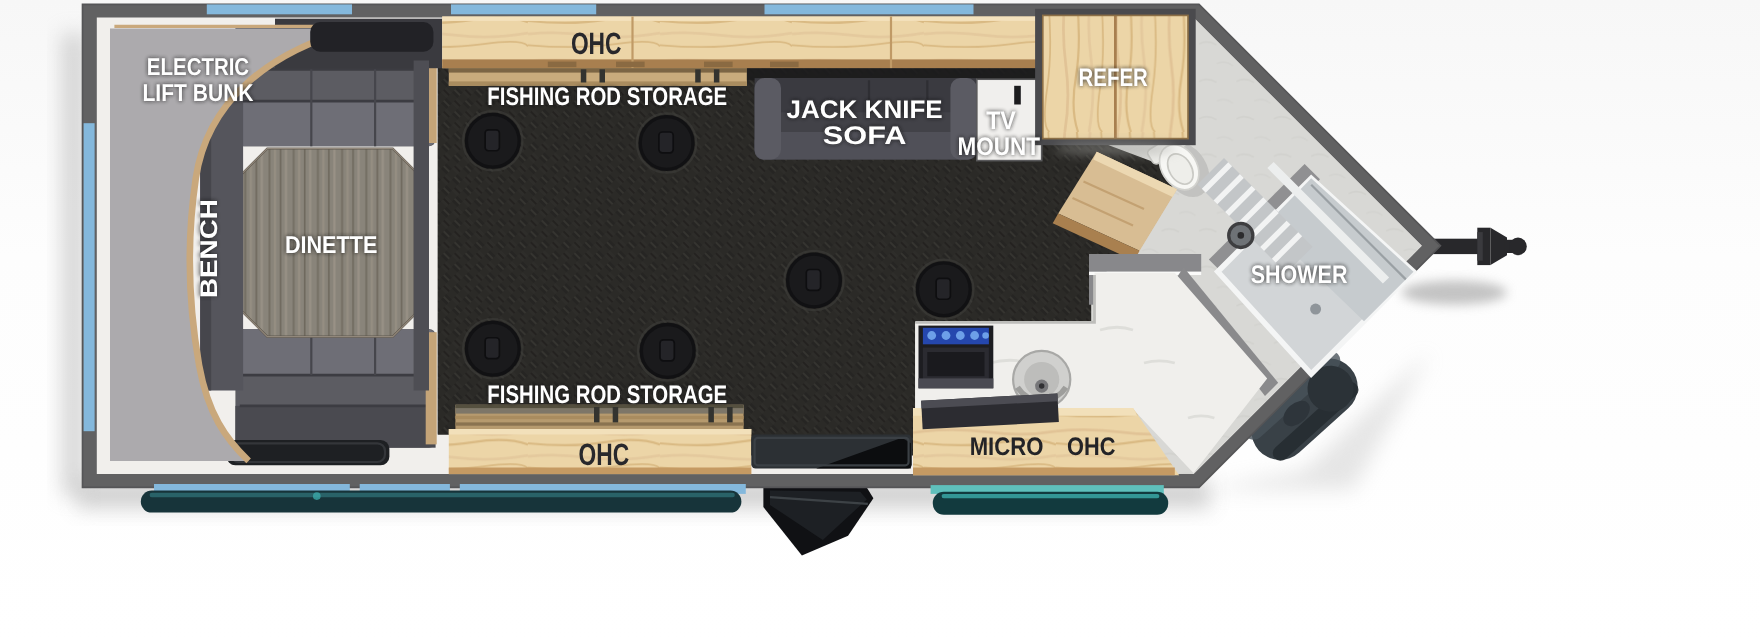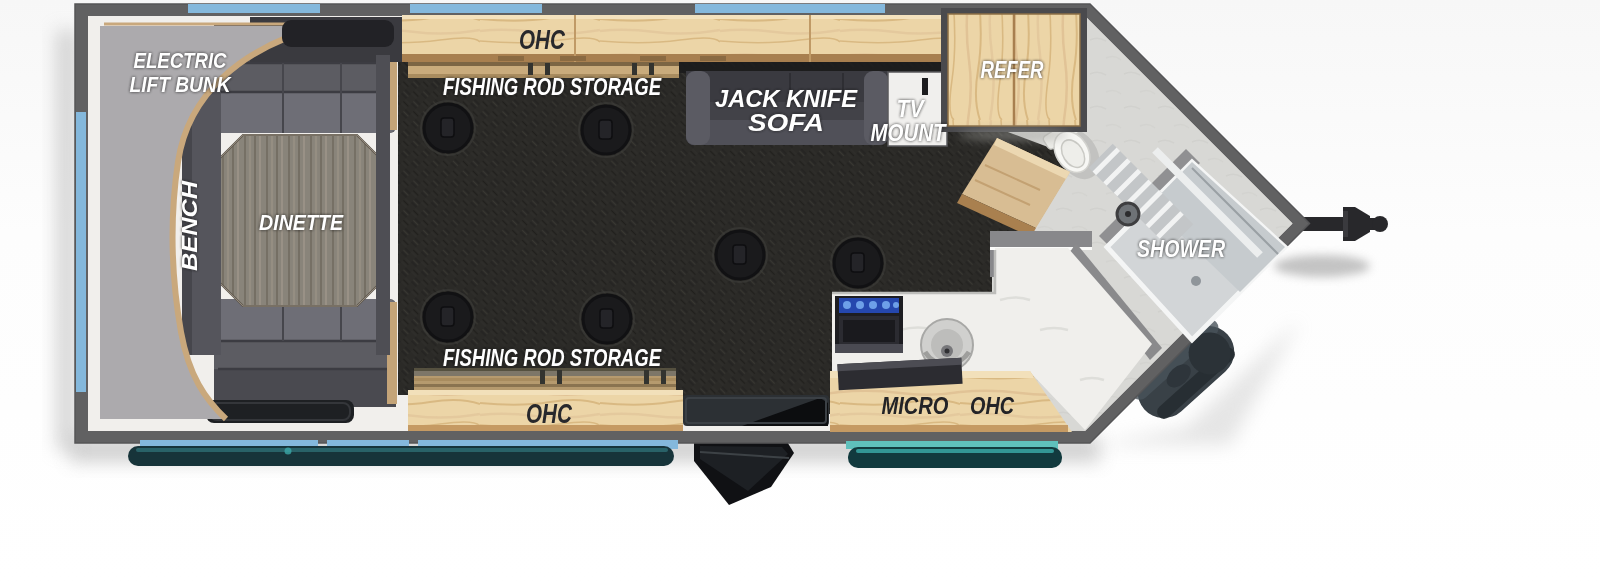--- a/index.html
+++ b/index.html
@@ -1,16 +1,16 @@
 <!DOCTYPE html>
 <html><head>
 <meta charset="utf-8">
 <style>
 html,body{margin:0;padding:0;background:#ffffff;}
-#stage{position:relative;width:1600px;height:582px;background:linear-gradient(180deg,#f7f7f7 0%,#fdfdfd 40%,#ffffff 100%);overflow:hidden;font-family:"Liberation Sans",sans-serif;font-style:italic;}
+#stage{position:relative;width:1600px;height:582px;background:linear-gradient(180deg,#f7f7f7 0%,#fdfdfd 40%,#ffffff 100%);overflow:hidden;font-family:"Liberation Sans",sans-serif;}
 svg{display:block}
 .lbl{font-family:"Liberation Sans",sans-serif;font-weight:bold;}
 </style>
 </head>
 <body>
 <div id="stage">
 <svg width="1600" height="582" viewBox="0 0 1600 582">
 <defs>
 <pattern id="plate" patternUnits="userSpaceOnUse" width="14" height="14" patternTransform="rotate(45)">
   <rect width="14" height="14" fill="#2b2a27"></rect>

